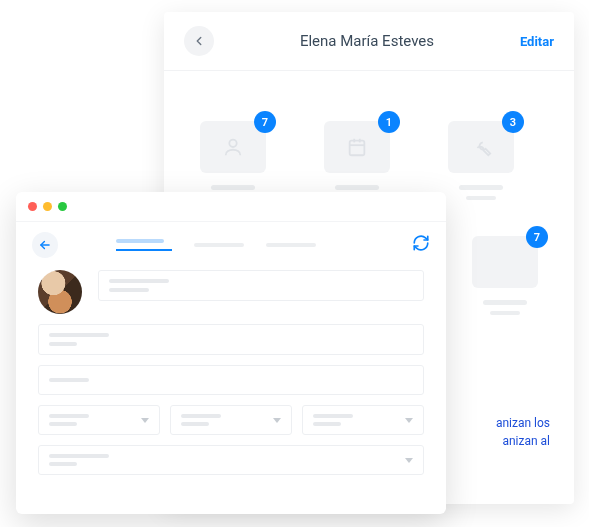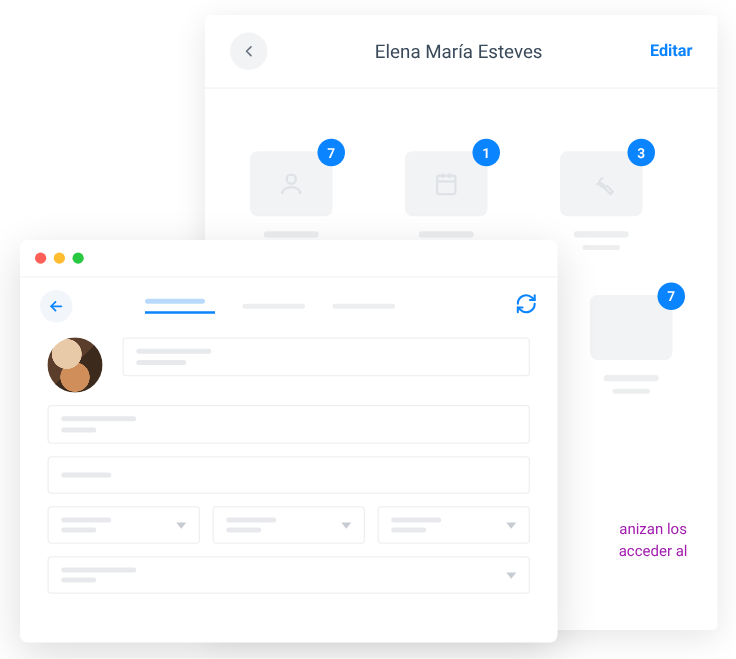--- a/index.html
+++ b/index.html
@@ -93,22 +93,22 @@
     display:flex;
     gap:46px;
     padding: 36px 30px 0 0;
     justify-content: flex-end;
   }
   .hint-text {
     position:absolute;
     right: 24px;
     bottom: 54px;
     font-size: 12px;
-    color: #a21caf;
-    text-align: center;
+    color: #1d4ed8;
+    text-align: right;
     line-height: 1.5;
   }
 
   
   .front-card {
     position: absolute;
     left: 16px;
     top: 192px;
     width: 430px;
     height: 322px;
@@ -270,21 +270,21 @@
       <div class="folder-box">
         <div class="badge">7</div>
       </div>
       <div class="folder-line"></div>
       <div class="folder-line small"></div>
     </div>
   </div>
 
   <div class="hint-text">
     <span>anizan los</span><br>
-    <span>acceder al</span>
+    <span>anizan al</span>
   </div>
 </div>
 
 <div class="front-card">
   <div class="titlebar">
     <div class="dot red"></div>
     <div class="dot yellow"></div>
     <div class="dot green"></div>
   </div>
 

